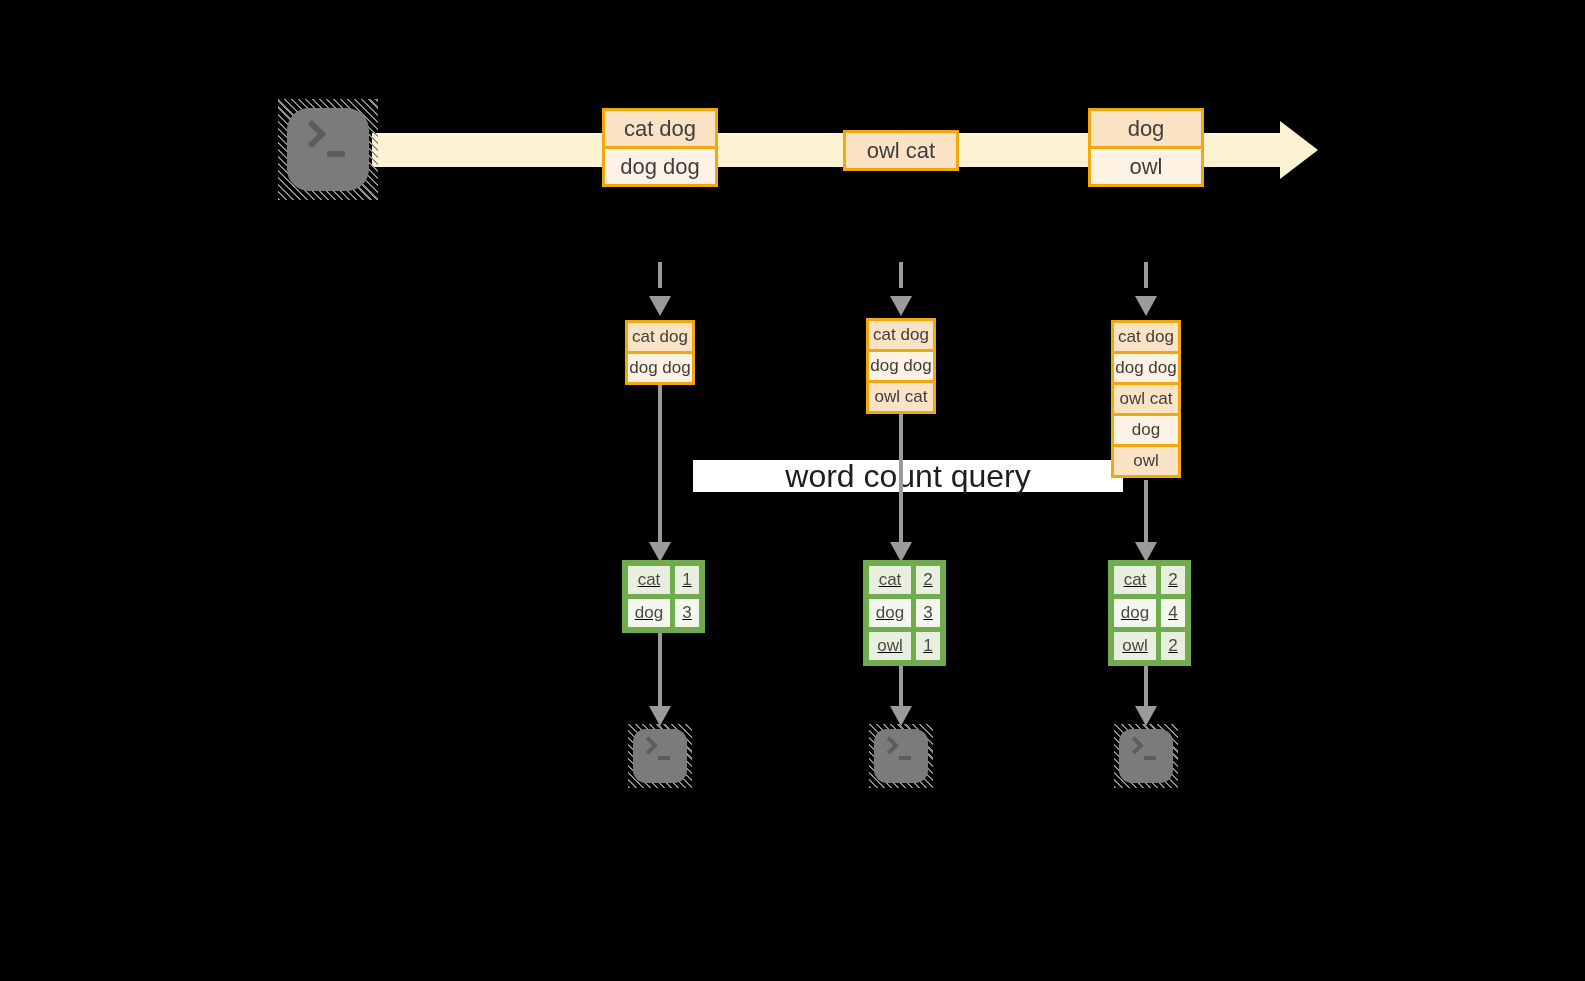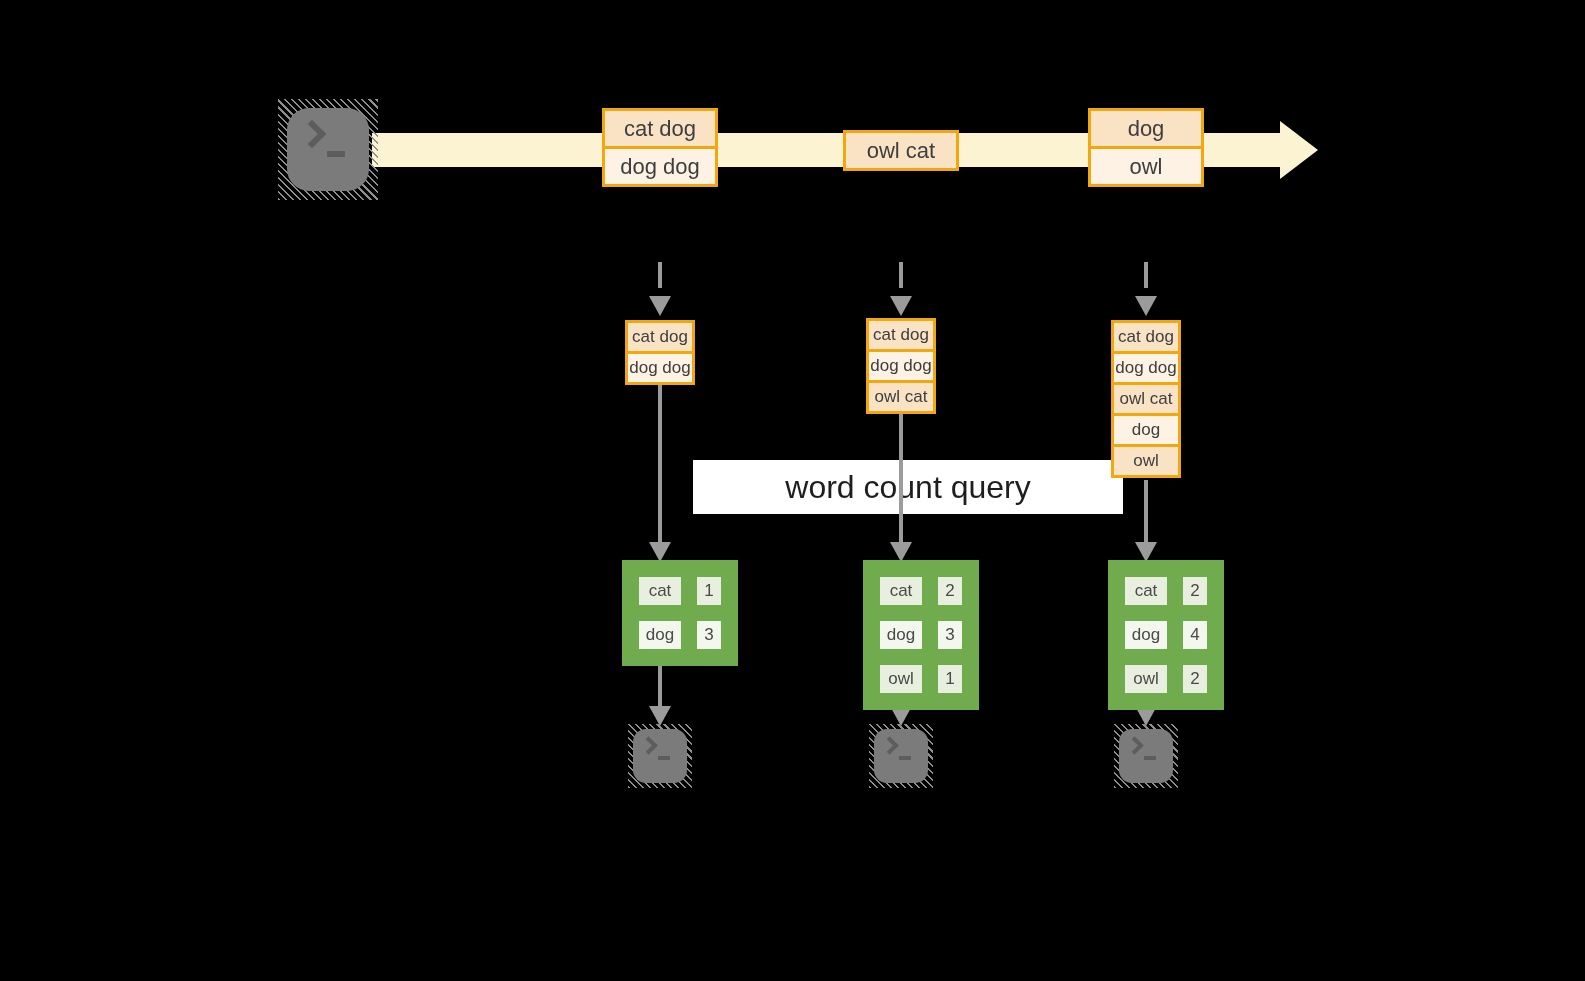--- a/index.html
+++ b/index.html
@@ -18,22 +18,22 @@
   .band-head{position:absolute;left:1280px;top:121px;width:0;height:0;z-index:0;
     border-top:29px solid transparent;border-bottom:29px solid transparent;border-left:38px solid var(--band);}
   
   .obox{position:absolute;z-index:3;background:var(--orange);padding:3px;display:flex;flex-direction:column;gap:3px;}
   .orow{display:flex;align-items:center;justify-content:center;color:var(--text-dark);}
   .obox .orow:nth-child(odd){background:var(--peach);}
   .obox .orow:nth-child(even){background:var(--cream);}
   .orow.stream{width:110px;height:35px;font-size:22px;}
   .orow.state{width:64px;height:28px;font-size:17px;}
   
-  .gtable{position:absolute;z-index:3;background:var(--green);padding:17px;display:grid;
-    grid-template-columns:42px 24px;gap:16px;}
+  .gtable{position:absolute;z-index:3;background:var(--green);padding:6px;display:grid;
+    grid-template-columns:42px 24px;gap:5px;text-decoration:underline;}
   .gcell{height:28px;display:flex;align-items:center;justify-content:center;
     font-size:17px;color:var(--table-text);}
   .gcell.a{background:var(--green-cell);}
   .gcell.b{background:var(--green-cell-light);}
   
   .vline{position:absolute;width:4px;background:var(--gray-arrow);z-index:2;}
   .vdash{position:absolute;width:4px;z-index:2;
     background:repeating-linear-gradient(to bottom,var(--gray-arrow) 0 26px,transparent 26px 40px);}
   .ahead{position:absolute;width:0;height:0;z-index:2;
     border-left:11px solid transparent;border-right:11px solid transparent;
@@ -44,21 +44,21 @@
   .term-inner{position:absolute;background:var(--terminal);}
   .chev{position:absolute;transform:rotate(45deg);}
   .chev-lg{left:15px;top:16px;width:14px;height:14px;
     border-top:6px solid var(--glyph);border-right:6px solid var(--glyph);}
   .uscore{position:absolute;background:var(--glyph);}
   .uscore-lg{left:40px;top:43px;width:18px;height:6px;}
   .chev-sm{left:9px;top:10px;width:9px;height:9px;
     border-top:4px solid var(--glyph);border-right:4px solid var(--glyph);}
   .uscore-sm{left:25px;top:27px;width:12px;height:4px;}
   
-  .query{position:absolute;left:693px;top:460px;width:430px;height:54px;z-index:1;
+  .query{position:absolute;left:693px;top:460px;width:430px;height:32px;z-index:1;
     background:var(--query-bg);color:var(--query-text);font-size:32px;
     display:flex;align-items:center;justify-content:center;}
 </style>
 </head>
 <body>
 
 <div class="canvas">
 
   <div class="band"></div>
   <div class="band-head"></div>

